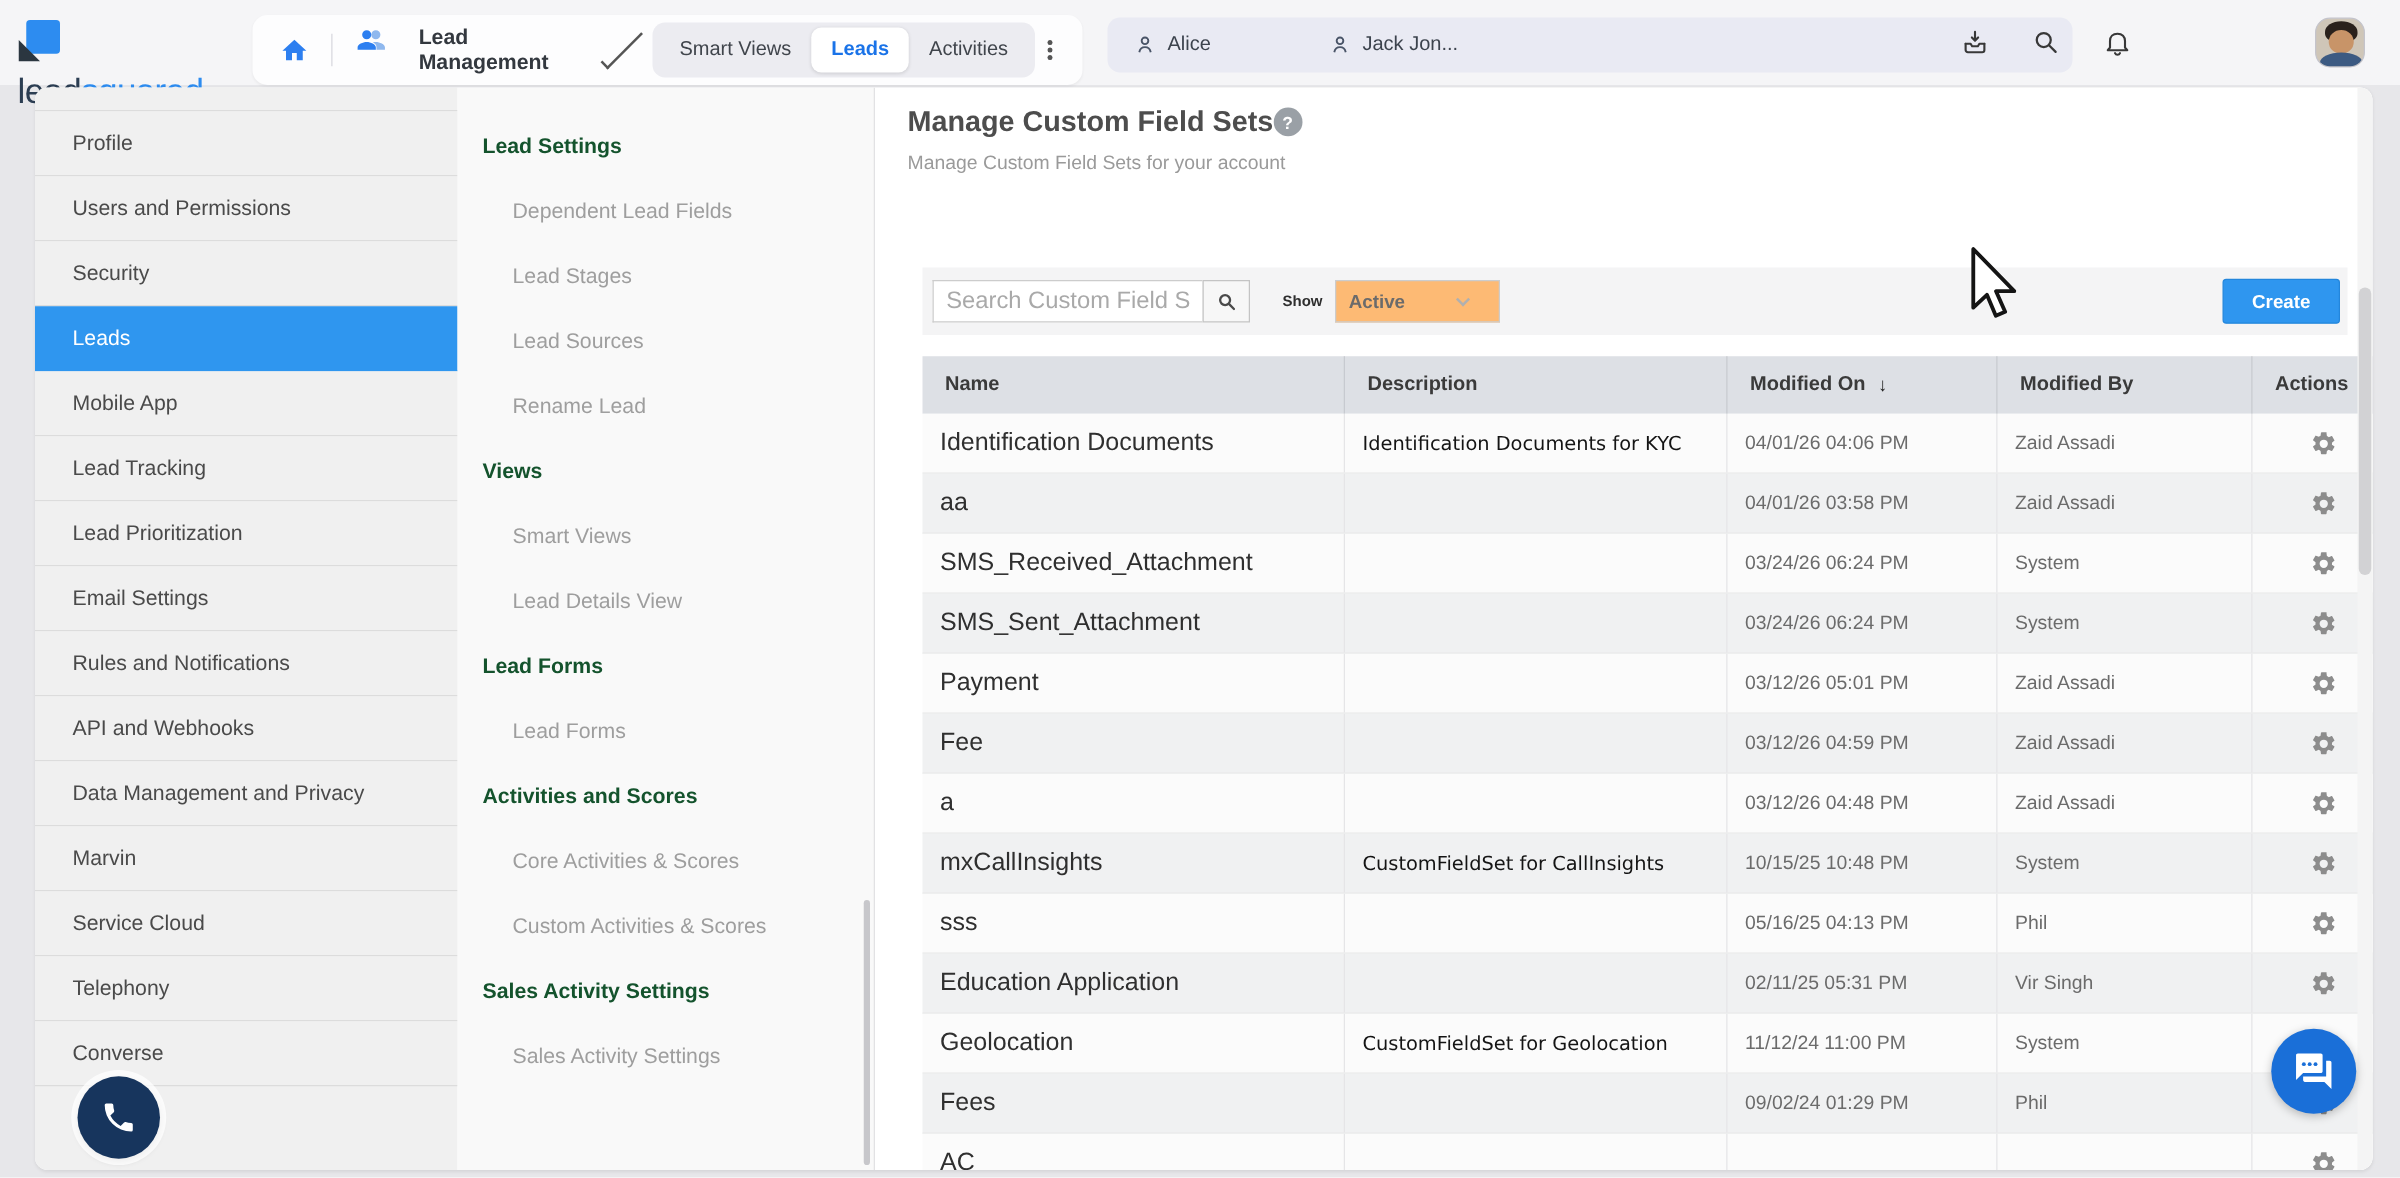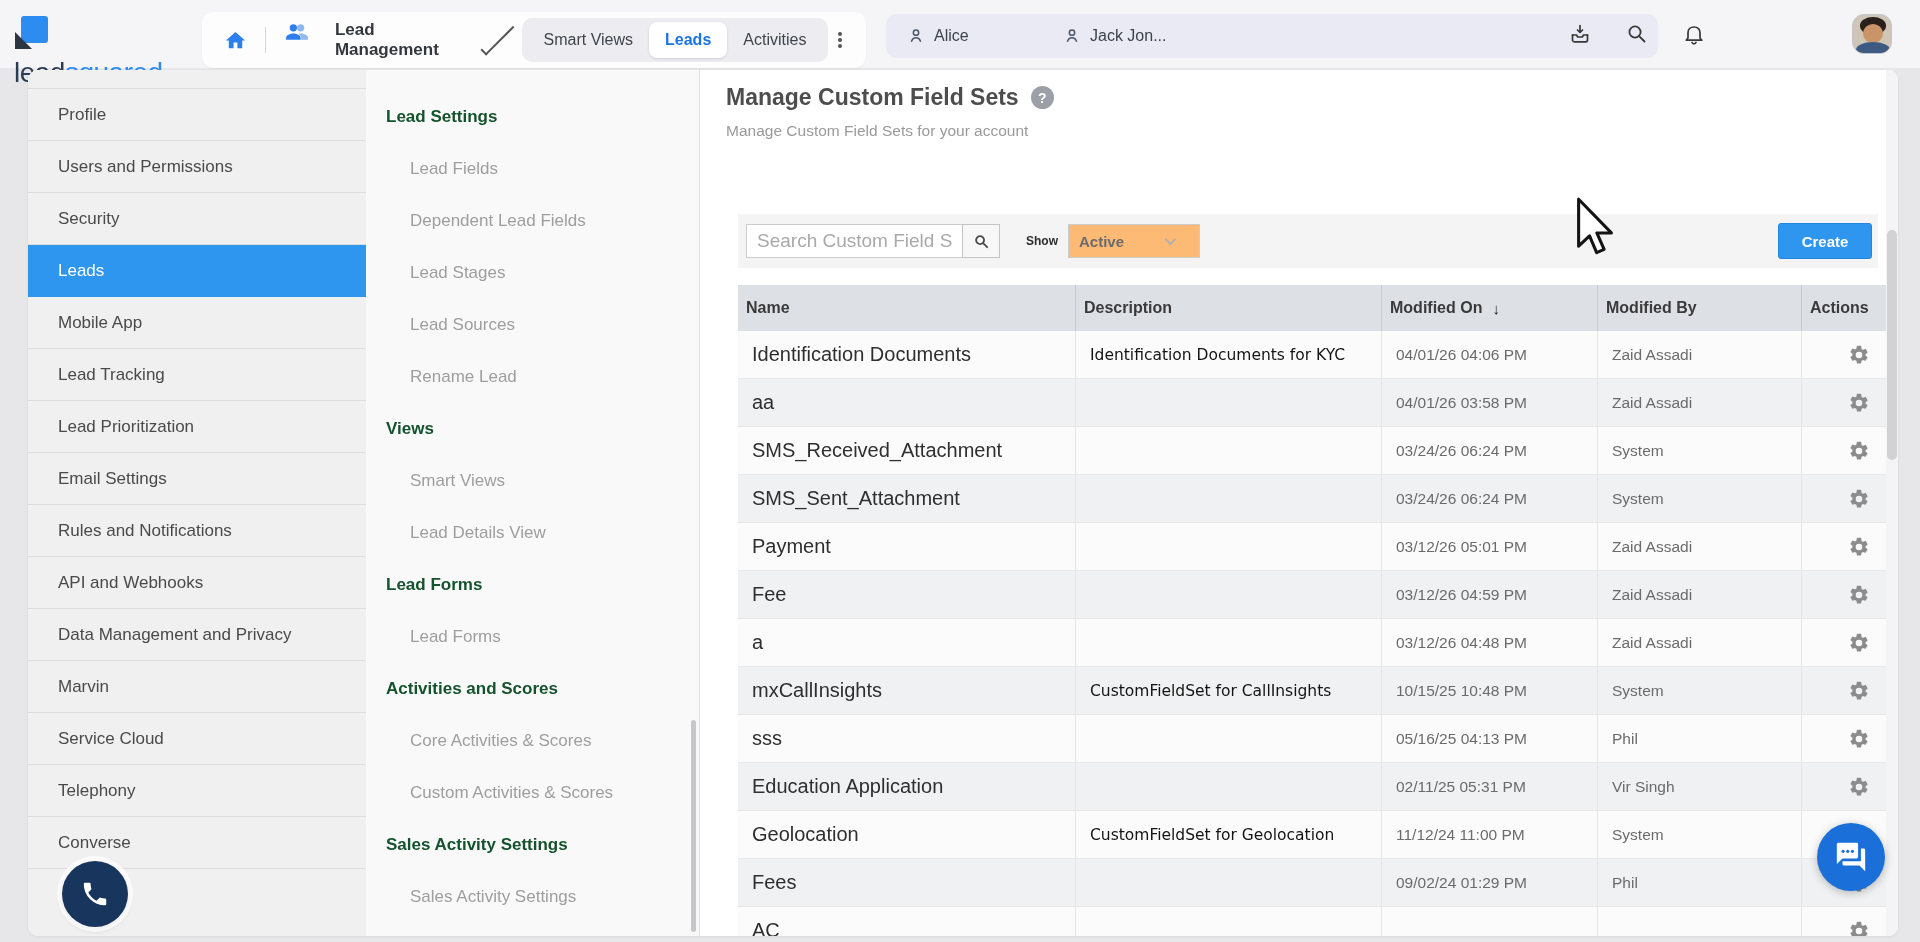--- a/index.html
+++ b/index.html
@@ -49,40 +49,40 @@
 
   
   .sidebar2 { position:absolute; left:338px; top:0; width:334px; height:100%; background:#f9f9f9; border-right:1px solid #e2e2e4; padding-top:21px; }
   .sm-row { height:52px; display:flex; align-items:center; }
   .sm-header { padding-left:20px; font-size:17px; font-weight:700; color:#14532d; }
   .sm-item { padding-left:44px; font-size:17px; color:#9e9e9e; cursor:pointer; }
   .sm-scrollthumb { position:absolute; right:3px; top:650px; width:5px; height:212px; background:#c7c7cb; border-radius:3px; }
 
   
   .main { position:absolute; left:672px; top:0; width:1198px; height:100%; background:#ffffff; }
-  .page-title-row { position:absolute; left:26px; top:14px; display:flex; align-items:center; gap:12px; }
+  .page-title-row { position:absolute; left:26px; top:14px; display:flex; align-items:center; }
   .page-title { font-size:23px; font-weight:700; color:#4d4d4d; }
   .help-badge { width:23px; height:23px; border-radius:50%; background:#9aa0a6; color:#ffffff; font-size:14px; font-weight:700; display:flex; align-items:center; justify-content:center; }
   .page-subtitle { position:absolute; left:26px; top:52px; font-size:15.5px; color:#9a9a9a; }
 
   .toolbar { position:absolute; left:38px; top:144px; width:1140px; height:54px; background:#f4f4f5; display:flex; align-items:center; padding:0 6px 0 8px; }
   .search-wrap { display:flex; }
   .search-input { width:216px; height:34px; border:1px solid #cccccc; background:#ffffff; padding:0 10px; font-size:19px; color:#a21caf; border-right:none; outline:none; font-family:"Liberation Sans",sans-serif; }
   .search-input::placeholder { color:#a9a9a9; }
   .search-btn { width:38px; height:34px; border:1px solid #c4c4c4; background:#f7f7f7; display:flex; align-items:center; justify-content:center; cursor:pointer; }
   .show-label { font-size:12px; font-weight:700; color:#2e2e2e; margin:0 10px 0 26px; }
   .select-box { width:132px; height:34px; border:1px solid #cccccc; background:#fdba74; display:flex; align-items:center; justify-content:space-between; padding:0 26px 0 10px;font-weight:bold; }
   .select-value { font-size:15px; color:#6b6b6b; }
   .select-chev { border:solid #b0b0b0; border-width:0 2px 2px 0; padding:3px; transform:rotate(45deg) translateY(-2px); }
   .create-btn { margin-left:auto; width:94px; height:36px; background:#2F96EF; border:1px solid #2386dc; border-radius:3px; color:#ffffff; font-size:15px; font-weight:700; display:flex; align-items:center; justify-content:center; cursor:pointer; }
 
   .table { position:absolute; left:38px; top:215px; width:1178px; }
   .t-head, .t-row { display:grid; grid-template-columns:338px 306px 216px 204px 114px; }
   .t-head { background:#dde0e5; height:46px; }
-  .t-head .t-cell { display:flex; align-items:center; font-size:16px; font-weight:600; color:#3a3a3a; border-right:1px solid #c7cad0; padding-left:8px;text-align:right; }
+  .t-head .t-cell { display:flex; align-items:center; font-size:16px; font-weight:600; color:#3a3a3a; border-right:1px solid #c7cad0; padding-left:18px;text-align:right; }
   .t-head .t-cell:last-child { border-right:none; }
   .sort-arrow { margin-left:10px; font-size:15px; color:#222; font-weight:400; }
   .t-row { height:48px; border-bottom:1px solid #e8e8e8; }
   .t-row:nth-child(odd) { background:#fbfbfb; }
   .t-row:nth-child(even) { background:#f0f1f2; }
   .t-row .t-cell { display:flex; align-items:center; padding-left:14px; border-right:1px solid #e5e5e7; overflow:hidden; white-space:nowrap; }
   .t-row .t-cell:last-child { border-right:none; }
   .cell-name { font-size:20px; color:#2f2f2f; }
   .cell-desc { font-family:"DejaVu Sans",sans-serif; font-size:15.5px; color:#141414; }
   .cell-date, .cell-by { font-size:15.5px; color:#6b6b6b; }
@@ -209,23 +209,20 @@
         <div class="sb1-item">Converse</div>
       </div>
   </div>
 
   <div class="sidebar2">
     <div>
         <div class="sm-row">
           <div class="sm-header">Lead Settings</div>
         </div>
         <div class="sm-row">
-          <div class="sm-item">Lead Fields</div>
-        </div>
-        <div class="sm-row">
           <div class="sm-item">Dependent Lead Fields</div>
         </div>
         <div class="sm-row">
           <div class="sm-item">Lead Stages</div>
         </div>
         <div class="sm-row">
           <div class="sm-item">Lead Sources</div>
         </div>
         <div class="sm-row">
           <div class="sm-item">Rename Lead</div>

